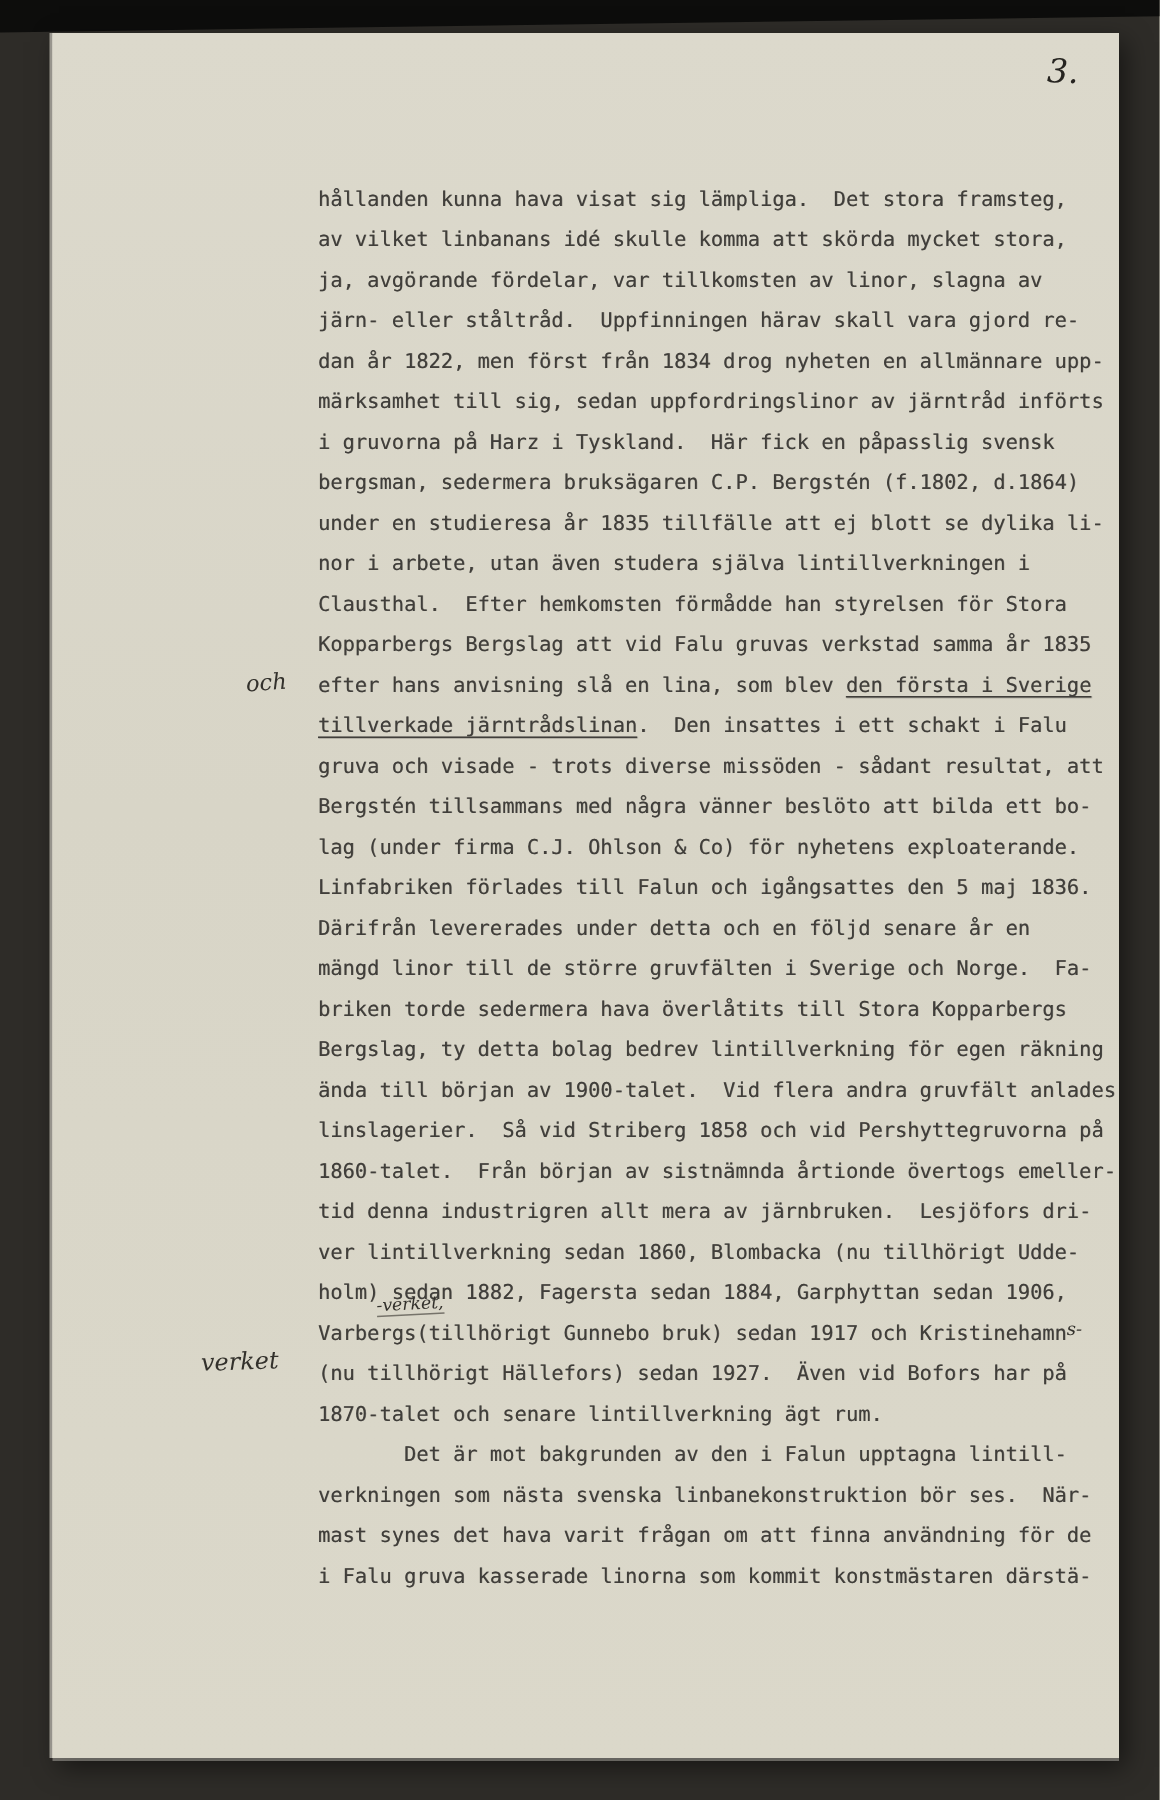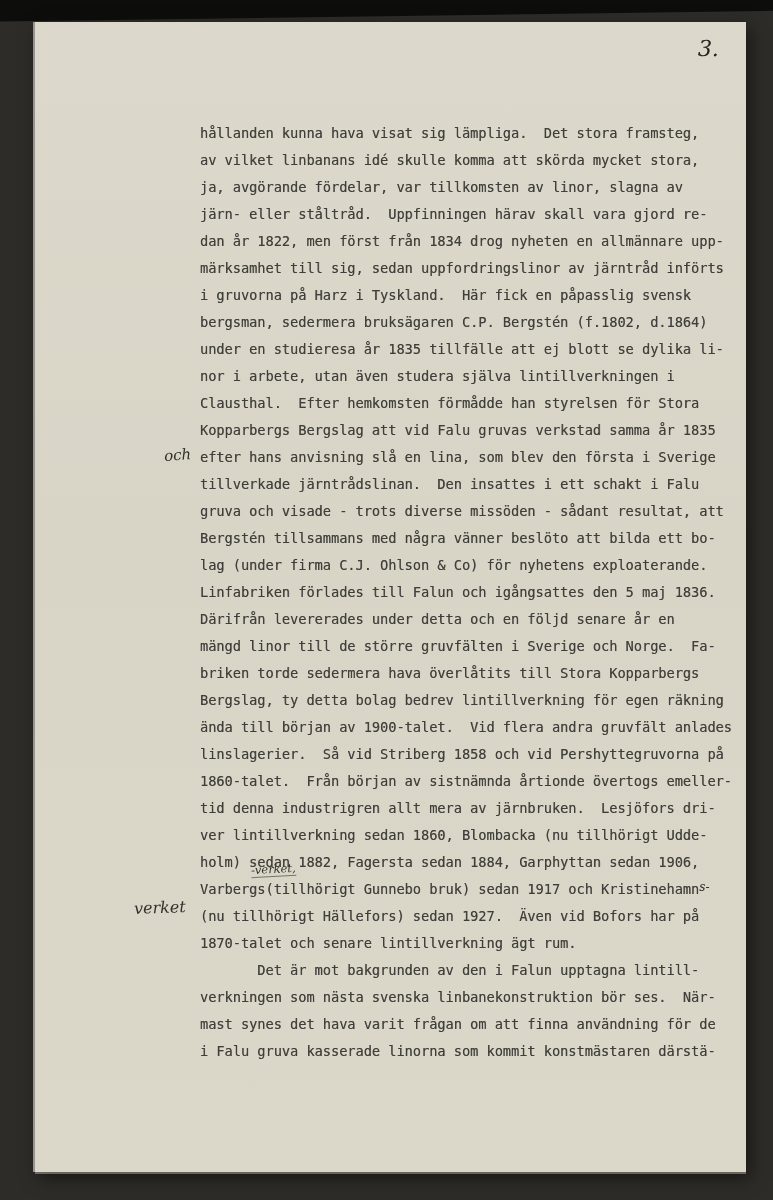--- a/index.html
+++ b/index.html
@@ -28,30 +28,31 @@
   }
   .page-number {
     position: absolute; left: 663px; top: 14px;
     font-family: "DejaVu Serif", serif;
     font-style: italic;
     font-size: 22px;
     color: #262420;
     transform: rotate(2deg);
   }
   .typed {
-    position: absolute; left: 165px; top: 98px;
+    position: absolute; left: 177px; top: 98px;
     white-space: pre;
     font-family: "DejaVu Sans Mono", monospace;
     font-size: 13.6px;
     line-height: 27px;
     color: #403e3a;
     text-shadow: 0.3px 0.3px 0.4px rgba(64,62,58,0.55);
   }
   .tline { height: 27px; }
   .tline .u {
+    text-decoration: underline;
     text-underline-offset: 3px;
     text-decoration-thickness: 1.3px;
   }
   .hand, .ann {
     font-family: "DejaVu Serif", serif;
     font-style: italic;
     color: #33312c;
     text-shadow: none;
   }
   .tline .hand { font-size: 12px; position: relative; top: -3px; }

